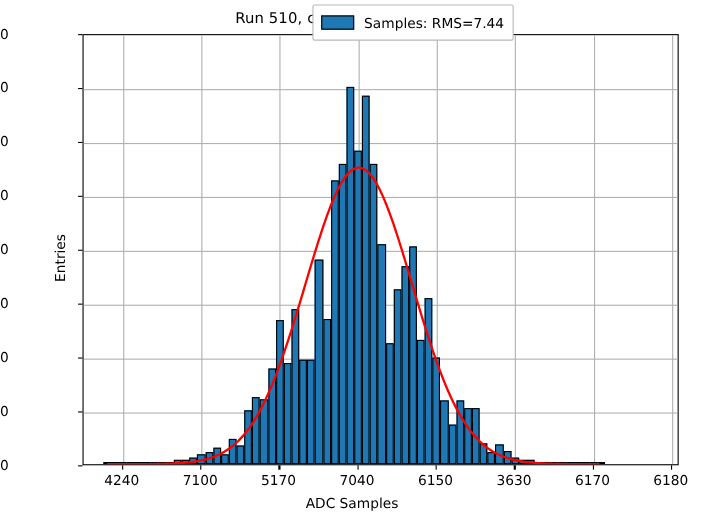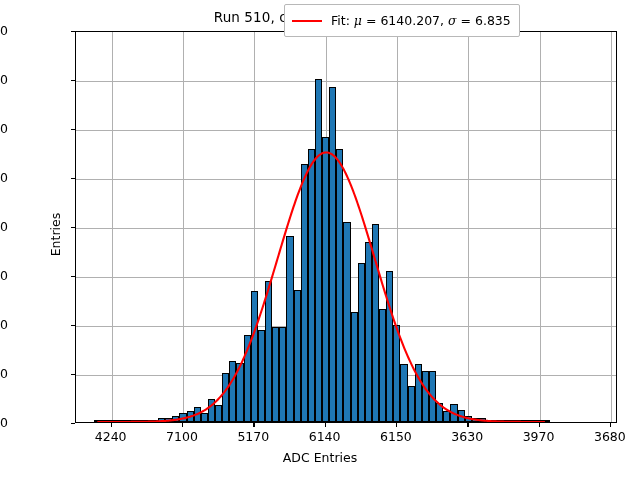--- a/index.html
+++ b/index.html
@@ -282,35 +282,35 @@
       <div class="ytick-label" style="top: 23px;">800</div>
       <div class="ytick-mark" style="left: 71px; top: 31px;"></div>
     </div>
   <div id="ticks-x">
       <div class="xtick-label" style="left: 110.658px;">4240</div>
       <div class="xtick-mark" style="left: 110.658px;"></div>
       <div class="xtick-label" style="left: 181.974px;">7100</div>
       <div class="xtick-mark" style="left: 181.974px;"></div>
       <div class="xtick-label" style="left: 253.289px;">5170</div>
       <div class="xtick-mark" style="left: 253.289px;"></div>
-      <div class="xtick-label" style="left: 324.605px;">6140</div>
+      <div class="xtick-label" style="left: 324.605px;">7040</div>
       <div class="xtick-mark" style="left: 324.605px;"></div>
       <div class="xtick-label" style="left: 395.921px;">6150</div>
       <div class="xtick-mark" style="left: 395.921px;"></div>
       <div class="xtick-label" style="left: 467.237px;">3630</div>
       <div class="xtick-mark" style="left: 467.237px;"></div>
-      <div class="xtick-label" style="left: 538.553px;">3970</div>
+      <div class="xtick-label" style="left: 538.553px;">6170</div>
       <div class="xtick-mark" style="left: 538.553px;"></div>
-      <div class="xtick-label" style="left: 609.868px;">3680</div>
+      <div class="xtick-label" style="left: 609.868px;">6180</div>
       <div class="xtick-mark" style="left: 609.868px;"></div>
     </div>
 
-  <div id="xlabel">ADC Entries</div>
+  <div id="xlabel">ADC Samples</div>
   <div id="ylabel">Entries</div>
 
   <div id="legend">
     <div class="legend-row">
-      <span class="legend-swatch-line"></span>
-      <span class="legend-text"><span>Fit: </span><span class="mathit">μ</span><span> = 6140.207, </span><span class="mathit">σ</span><span> = 6.835</span></span>
-      </div>
+      <span class="legend-swatch-patch"></span>
+      <span class="legend-text">Samples: RMS=7.44</span>
+    </div>
   </div>
 
 </div>
 
 </body></html>

